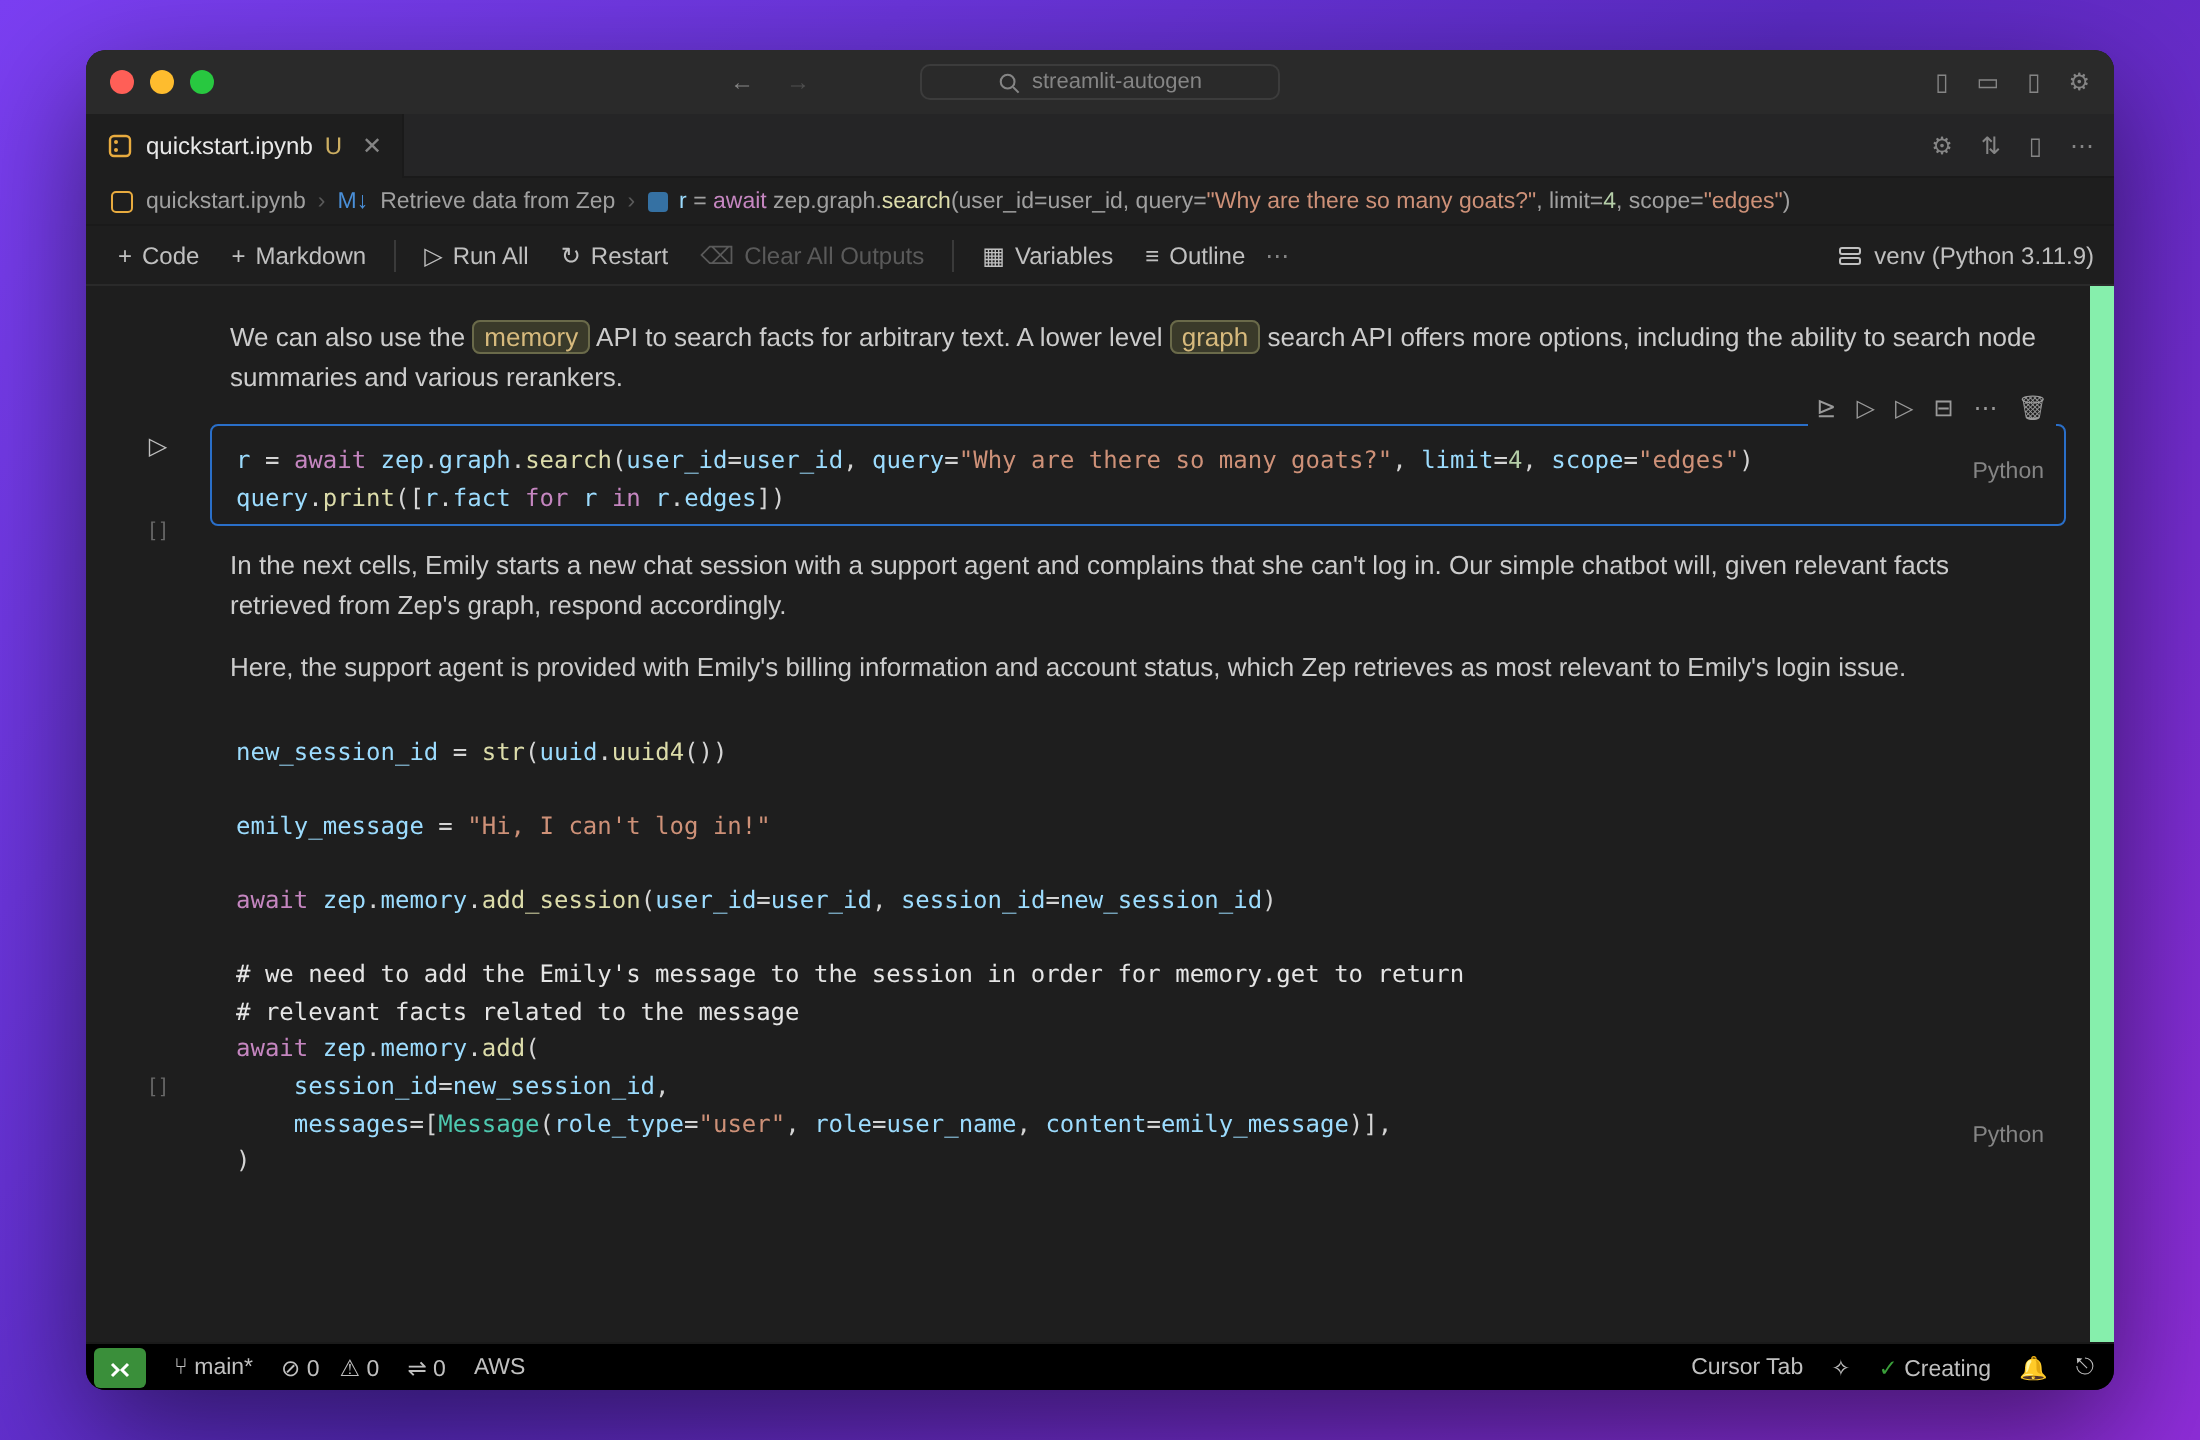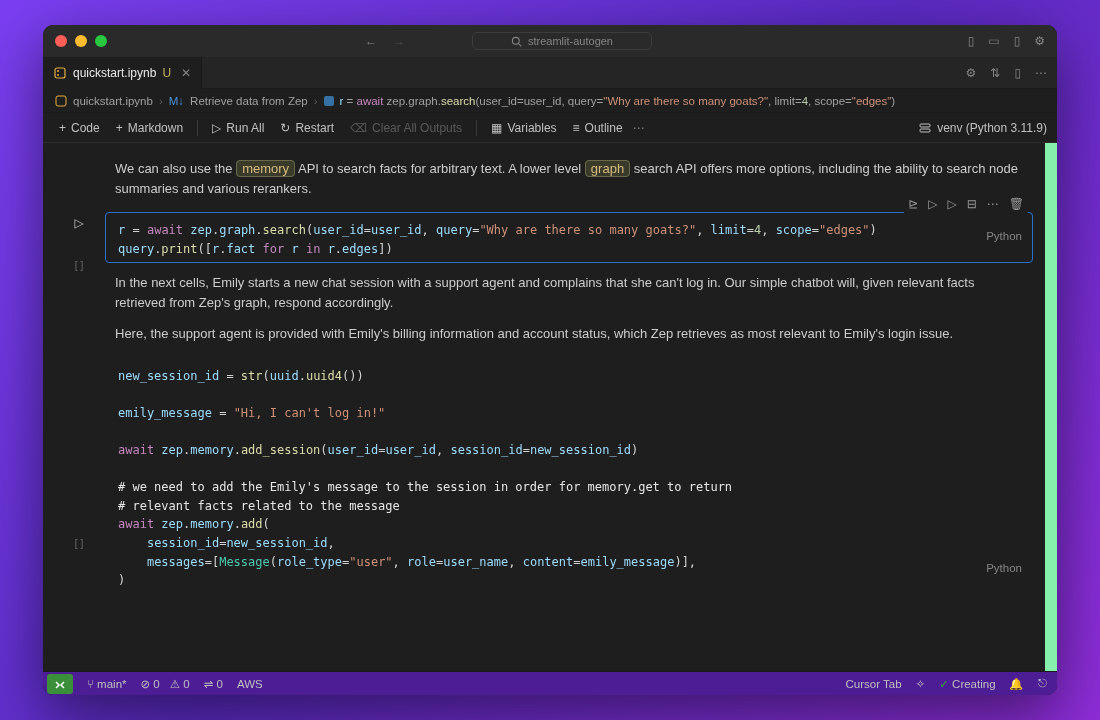--- a/index.html
+++ b/index.html
@@ -27,21 +27,20 @@
   .traffic { display:flex; gap:8px; }
   .traffic span { width:12px; height:12px; border-radius:50%; }
   .tl-close{background:#ff5f57;} .tl-min{background:#febc2e;} .tl-max{background:#28c840;}
   .nav-arrows { position:absolute; left:322px; display:flex; gap:16px; color:#858585; }
   .searchbar {
     position:absolute; left:50%; transform:translateX(-50%);
     display:flex; align-items:center; gap:6px;
     border:1px solid #3c3c3c; border-radius:5px;
     padding:2px 10px; color:#858585; min-width:180px; justify-content:center;
     font-size:11px;
-    margin-left:12px;
   }
   .title-right { position:absolute; right:12px; display:flex; gap:14px; color:#858585; }
   .tabbar {
     height:32px; background:#252526; display:flex; align-items:center;
     border-bottom:1px solid #1a1a1a; position:relative;
   }
   .tab {
     height:32px; display:flex; align-items:center; gap:6px;
     padding:0 10px; background:#1e1e1e; border-right:1px solid #1a1a1a;
     font-size:12px;
@@ -81,21 +80,21 @@
   .cell .gutter .play{color:#c0c0c0;}
   .cell .gutter .exec{color:#6a6a6a;font-size:10px;}
   .cell .body{margin-left:50px;border:1px solid transparent;border-radius:4px;position:relative;}
   .cell.active .body{border-color:#2a6fc9;}
   .cell .toolbar{position:absolute;right:4px;top:-18px;display:flex;gap:10px;background:#1e1e1e;padding:2px 4px;color:#9a9a9a;font-size:12px;}
   .code{padding:8px 12px 4px;font-family:Menlo,Monaco,Consolas,monospace;font-size:12px;line-height:1.55;white-space:pre;color:#d4d4d4;overflow:auto;}
   .lang{position:absolute;right:10px;bottom:20px;color:#858585;font-size:11.5px;} .kw2{color:#c586c0;} .fn{color:#dcdcaa;} .var{color:#9cdcfe;}
   .str{color:#ce9178;} .num{color:#b5cea8;} .op{color:#d4d4d4;} .cm{color:#e5e5e5;}
   .cls{color:#4ec9b0;}
   .statusbar{
-    height:24px; background:#4c1d95;
+    height:24px; background:#000000;
     display:flex; align-items:center; padding:0 10px; gap:14px;
     font-size:11.5px; color:#c0c0c0;
     border-top:1px solid #1a1a1a;
   }
   .statusbar .remote{background:#3a8f3a;color:#fff;border-radius:3px;padding:0 6px;margin-left:-6px;height:20px;display:flex;align-items:center;}
   .statusbar .err{display:flex;gap:10px;align-items:center;}
   .statusbar .right{margin-left:auto;display:flex;gap:14px;align-items:center;}
   .statusbar .tick{color:#3a9f3a;}
   svg{display:block;}
 </style>

